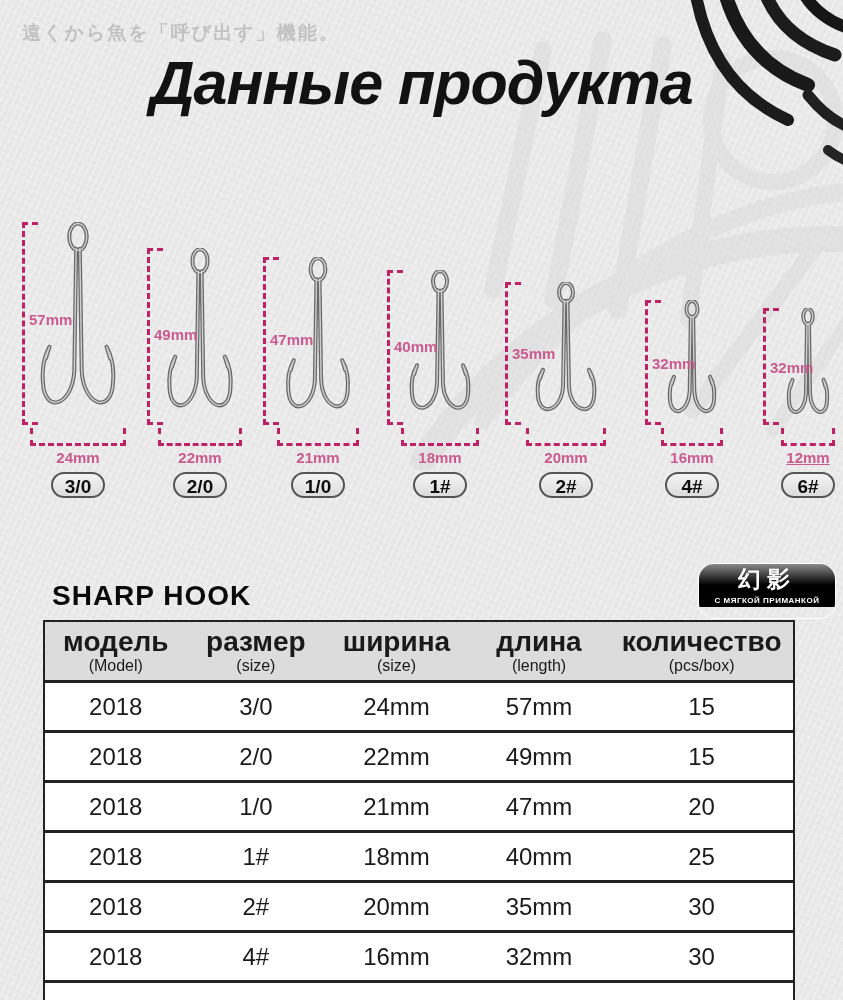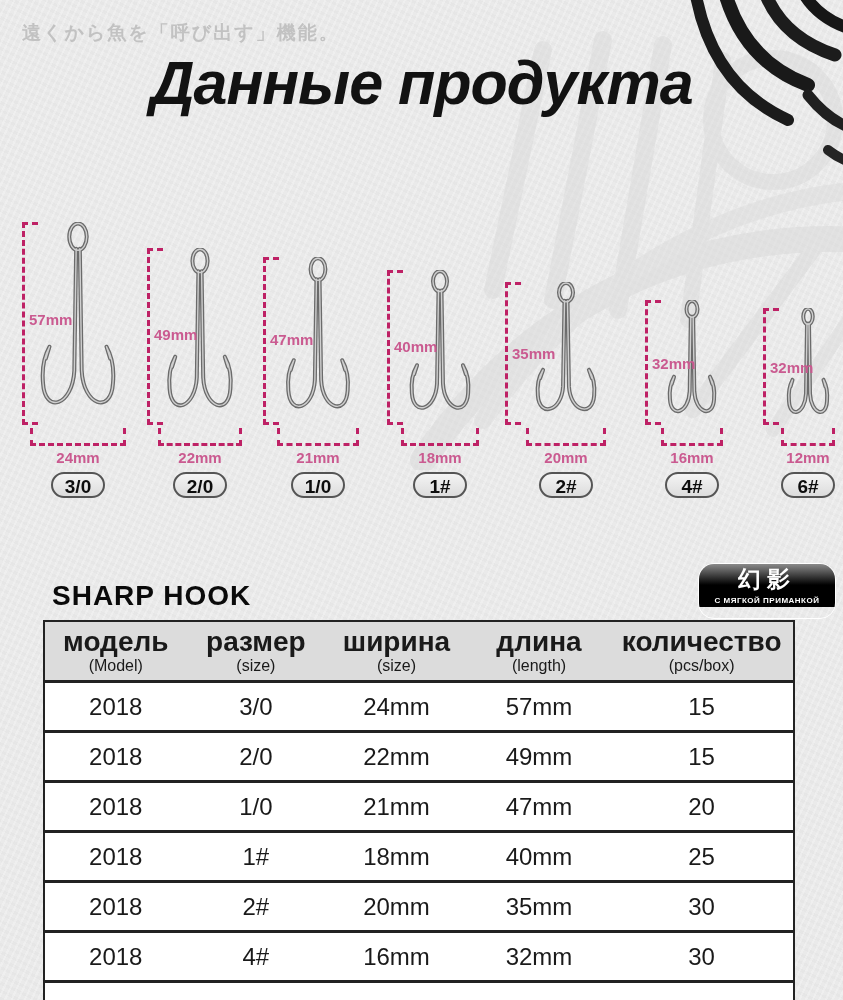--- a/index.html
+++ b/index.html
@@ -218,21 +218,21 @@
           <ellipse cx="50" cy="15" rx="9.5" ry="13.5" fill="none" stroke="#6b6b6b" stroke-width="4" stroke-linecap="round" vector-effect="non-scaling-stroke"></ellipse>
           <path d="M48,27 L46,150 C44,186 14,194 12,163 C10.5,148 13,136 19,126 M19,126 L15,138" fill="none" stroke="#6b6b6b" stroke-width="4" stroke-linecap="round" vector-effect="non-scaling-stroke"></path>
           <path d="M52,27 L54,150 C56,186 86,194 88,163 C89.5,148 87,136 81,126 M81,126 L85,138" fill="none" stroke="#6b6b6b" stroke-width="4" stroke-linecap="round" vector-effect="non-scaling-stroke"></path>
           <ellipse cx="50" cy="15" rx="9.5" ry="13.5" fill="none" stroke="#cfcfcf" stroke-width="1.4" stroke-linecap="round" vector-effect="non-scaling-stroke"></ellipse>
           <path d="M48,27 L46,150 C44,186 14,194 12,163 C10.5,148 13,136 19,126 M19,126 L15,138" fill="none" stroke="#cfcfcf" stroke-width="1.4" stroke-linecap="round" vector-effect="non-scaling-stroke"></path>
           <path d="M52,27 L54,150 C56,186 86,194 88,163 C89.5,148 87,136 81,126 M81,126 L85,138" fill="none" stroke="#cfcfcf" stroke-width="1.4" stroke-linecap="round" vector-effect="non-scaling-stroke"></path>
         </svg>
         <div class="v-bracket" style="left: 3px; height: 111px;"></div>
         <span class="dim-len" style="left: 10px; top: 51px;">32mm</span>
         <div class="w-bracket" style="top: 120px; width: 48px;"></div>
-        <span class="dim-wid" style="top: 141px;">12mm</span>
+        <span class="dim-wid" style="top: 141px; text-decoration: underline;">12mm</span>
         <div class="size-badge" style="top: 164px;">6#</div>
       </div>
     </div>
 
   <div id="section-heading">SHARP HOOK</div>
   <div id="logo-badge">
     <div id="logo-top">幻影</div>
     <div id="logo-caption">С МЯГКОЙ ПРИМАНКОЙ</div>
   </div>
 

